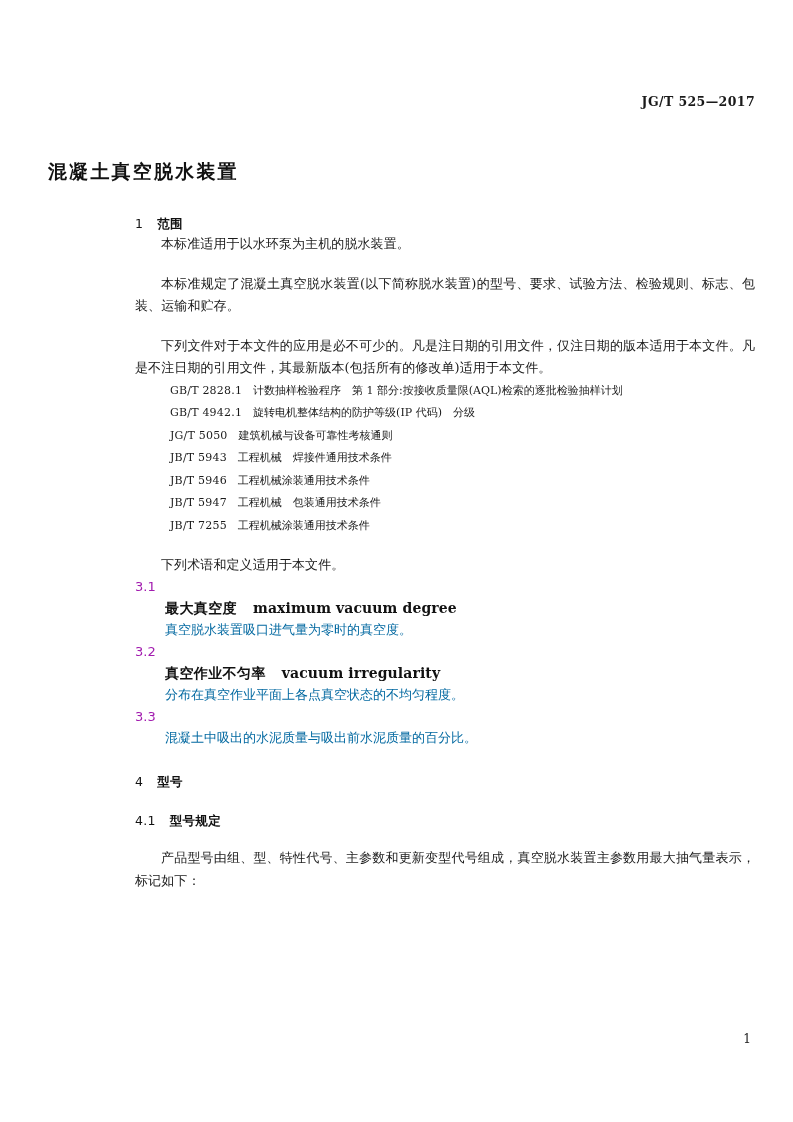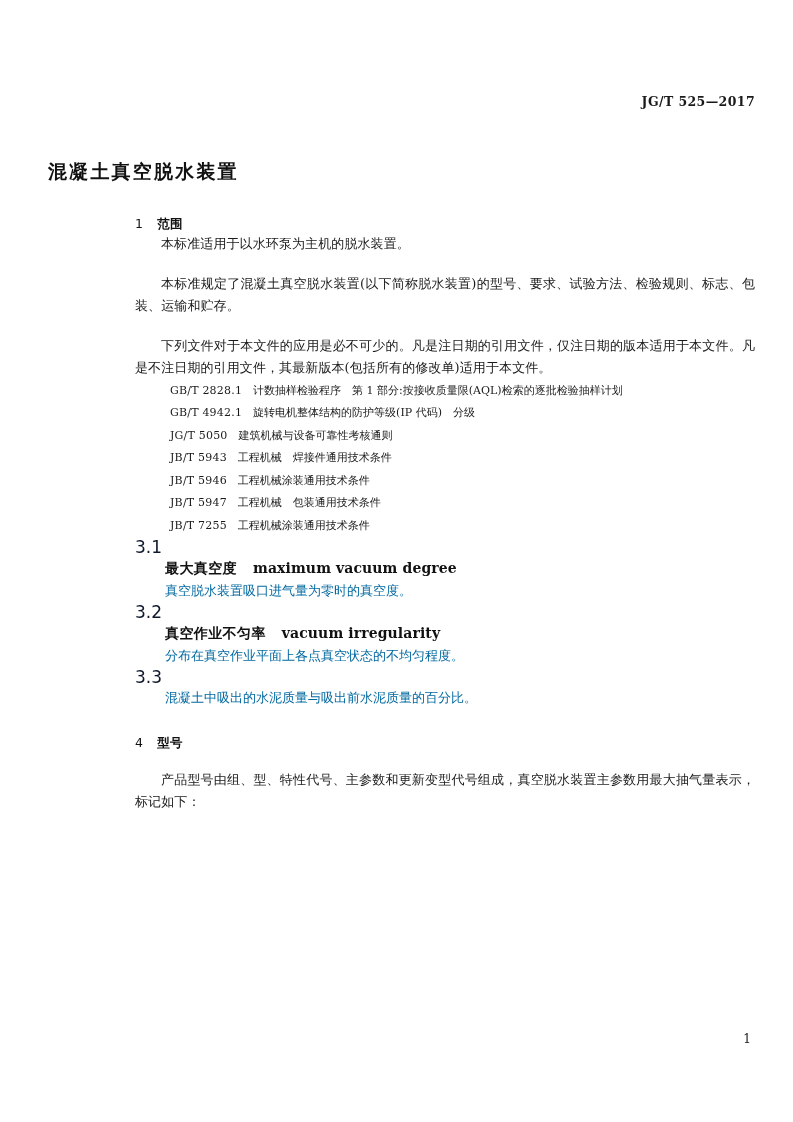--- a/index.html
+++ b/index.html
@@ -105,23 +105,23 @@
   .ref-item .ref-code {
     letter-spacing: 0.2px;
   }
   .ref-item .ref-title {
     margin-left: 11px;
   }
 
   
   .term-num {
     font-family: "DejaVu Sans", "Liberation Sans", sans-serif;
-    font-size: 17px;
+    font-size: 13px;
     font-weight: 400;
-    color: #0f172a;
+    color: #a21caf;
     margin: 0;
     line-height: 20px;
   }
   .term-head {
     margin: 0 0 0 30px;
     font-size: 14px;
     line-height: 22.5px;
     font-weight: 700;
     color: #111111;
   }
@@ -191,20 +191,21 @@
         <span class="ref-code">JB/T 5946</span><span class="ref-title">工程机械涂装通用技术条件</span>
       </li>
       <li class="ref-item">
         <span class="ref-code">JB/T 5947</span><span class="ref-title">工程机械　包装通用技术条件</span>
       </li>
       <li class="ref-item">
         <span class="ref-code">JB/T 7255</span><span class="ref-title">工程机械涂装通用技术条件</span>
       </li>
     </ul>
 
+    <p class="para indent first-after-head">下列术语和定义适用于本文件。</p>
 
     <div class="term-num">3.1</div>
     <div class="term-head">
       <span class="cn">最大真空度</span><span class="en">maximum vacuum degree</span>
     </div>
     <div class="term-def">真空脱水装置吸口进气量为零时的真空度。</div>
 
     <div class="term-num">3.2</div>
     <div class="term-head">
       <span class="cn">真空作业不匀率</span><span class="en">vacuum irregularity</span>
@@ -212,19 +213,23 @@
     <div class="term-def">分布在真空作业平面上各点真空状态的不均匀程度。</div>
 
     <div class="term-num">3.3</div>
     <div class="term-def">混凝土中吸出的水泥质量与吸出前水泥质量的百分比。</div>
 
     <div class="h1 h1-gap-top">
       <span class="num">4</span>
       &nbsp;&nbsp;<span>型号</span>
     </div>
 
+    <div class="h1 h1-gap-small">
+      <span class="num">4.1</span>
+      &nbsp;&nbsp;<span>型号规定</span>
+    </div>
     <p class="para indent first-after-head">产品型号由组、型、特性代号、主参数和更新变型代号组成，真空脱水装置主参数用最大抽气量表示，标记如下：</p>
 
   </div>
 
   <div class="page-number">1</div>
 
 </div>
 
 </body></html>

